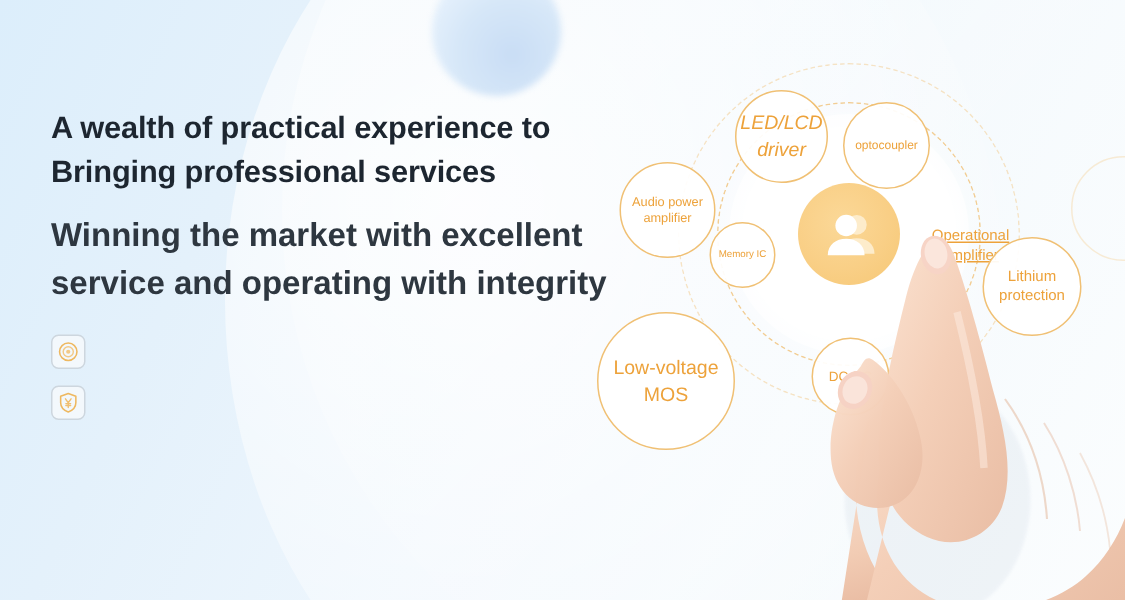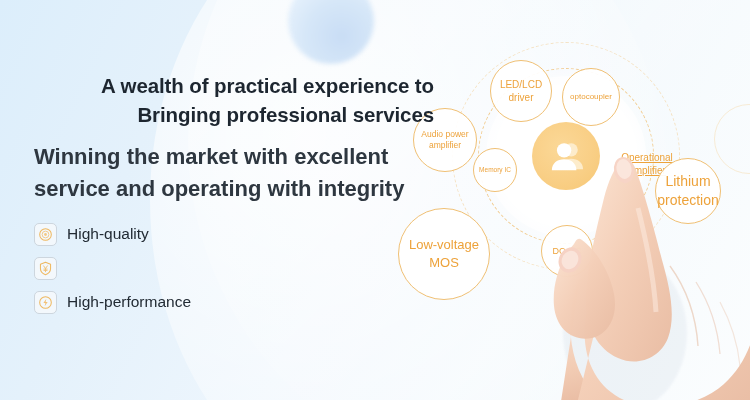--- a/index.html
+++ b/index.html
@@ -38,21 +38,21 @@
     border-radius:50%;
     background:linear-gradient(135deg, rgba(255,255,255,.55), rgba(255,255,255,0) 60%);
   }
 
   
   .content { position:absolute; left:34px; top:72px; width:400px; z-index:6; }
   .headline {
     font-size:20.5px; font-weight:bold; color:#1d2630;
     line-height:1.40; letter-spacing:-.1px;
   }
-  .headline .hl-line { display:block; white-space:nowrap;text-align:right; }
+  .headline .hl-line { display:block; white-space:nowrap; }
   .subhead {
     margin-top:12px;
     font-size:22px; color:#2e3740; line-height:1.42; font-weight:700;
   }
   .subhead .sh-line { display:block; }
 
   .features { margin-top:19px; }
   .feature {
     display:flex; align-items:center;
     margin-bottom:11px;
@@ -149,41 +149,31 @@
     <div class="features">
 
       <div class="feature">
         <span class="feat-icon">
           <svg width="15" height="15" viewBox="0 0 16 16">
             <circle cx="8" cy="8" r="6.2" fill="none" stroke="#eeb860" stroke-width="1.1"></circle>
             <circle cx="8" cy="8" r="3.6" fill="none" stroke="#f2c987" stroke-width="1"></circle>
             <circle cx="8" cy="8" r="1.5" fill="#f2c987"></circle>
           </svg>
         </span>
-        <span class="feat-label">High-quality</span>
       </div>
 
       <div class="feature">
         <span class="feat-icon">
           <svg width="15" height="15" viewBox="0 0 16 16">
             <path d="M8 1.4 L13.4 3.4 V8 C13.4 11.2 10.9 13.5 8 14.6 C5.1 13.5 2.6 11.2 2.6 8 V3.4 Z" fill="none" stroke="#eeb860" stroke-width="1.1" stroke-linejoin="round"></path>
             <path d="M6 5.2 L8 8 L10 5.2 M8 8 V11.4 M6.3 8.6 H9.7 M6.3 10 H9.7" fill="none" stroke="#f0bf72" stroke-width="1" stroke-linecap="round"></path>
           </svg>
         </span>
       </div>
 
-      <div class="feature">
-        <span class="feat-icon">
-          <svg width="15" height="15" viewBox="0 0 16 16">
-            <circle cx="8" cy="8" r="6.2" fill="none" stroke="#eeb860" stroke-width="1.1"></circle>
-            <path d="M8.9 3.9 L5.7 8.5 H7.9 L7.1 12.1 L10.3 7.4 H8.1 Z" fill="#f2c176"></path>
-          </svg>
-        </span>
-        <span class="feat-label">High-performance</span>
-      </div>
 
     </div>
   </div>
 
   <div class="graphic">
 
     <div class="orbit2"></div>
     <div class="halo-outer"></div>
     <div class="orbit"></div>
     <div class="halo-inner"></div>
@@ -196,37 +186,37 @@
           <circle cx="18" cy="12" r="7.6" fill="#ffffff"></circle>
           <path d="M5 33 c0-7.4 5.8-11.6 13-11.6 S31 25.6 31 33 z" fill="#ffffff"></path>
         </svg>
       </span>
     </div>
 
     <div class="node" style="left:33px; top:108px; width:64px; height:64px; font-size:8.5px;justify-content:flex-end;">
       <span>Audio power amplifier</span>
     </div>
 
-    <div class="node" style="left:110px; top:60px; width:62px; height:62px; font-size:10px;">
+    <div class="node" style="left:110px; top:60px; width:62px; height:62px; font-size:13px;font-style:italic;">
       <span>LED/LCD driver</span>
     </div>
 
     <div class="node" style="left:182px; top:68px; width:58px; height:58px; font-size:8px;">
       <span>optocoupler</span>
     </div>
 
     <div class="node" style="left:93px; top:148px; width:44px; height:44px; font-size:6.5px;">
       <span>Memory IC</span>
     </div>
 
     <div class="node plain" style="left:228px; top:141px; width:78px; height:46px; font-size:10px;text-decoration:underline;">
       <span>Operational amplifier</span>
     </div>
 
-    <div class="node" style="left:275px; top:158px; width:66px; height:66px; font-size:14px;">
+    <div class="node" style="left:275px; top:158px; width:66px; height:66px; font-size:10px;">
       <span>Lithium protection</span>
     </div>
 
     <div class="node plain" style="left:226px; top:198px; width:48px; height:22px; font-size:10px;">
       <span>AC-DC</span>
     </div>
 
     <div class="node" style="left:161px; top:225px; width:52px; height:52px; font-size:9px;">
       <span>DC-DC</span>
     </div>

